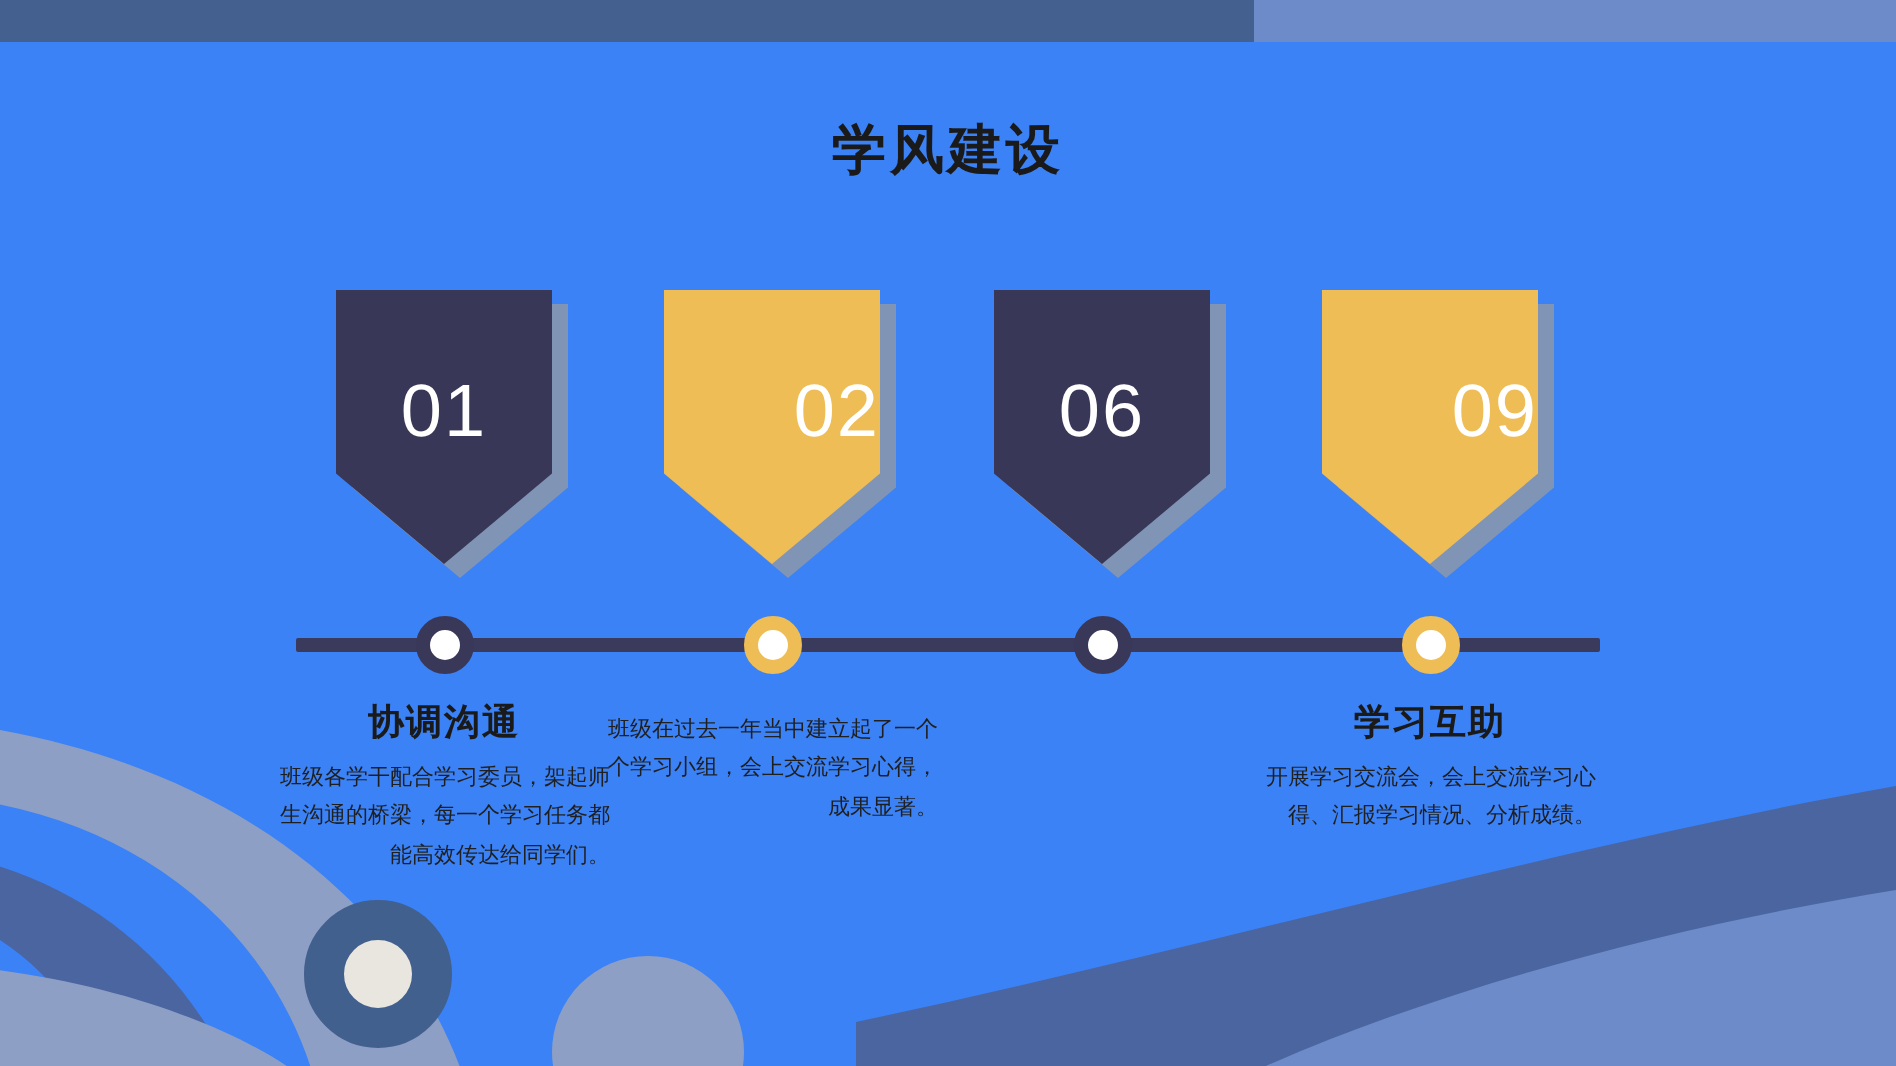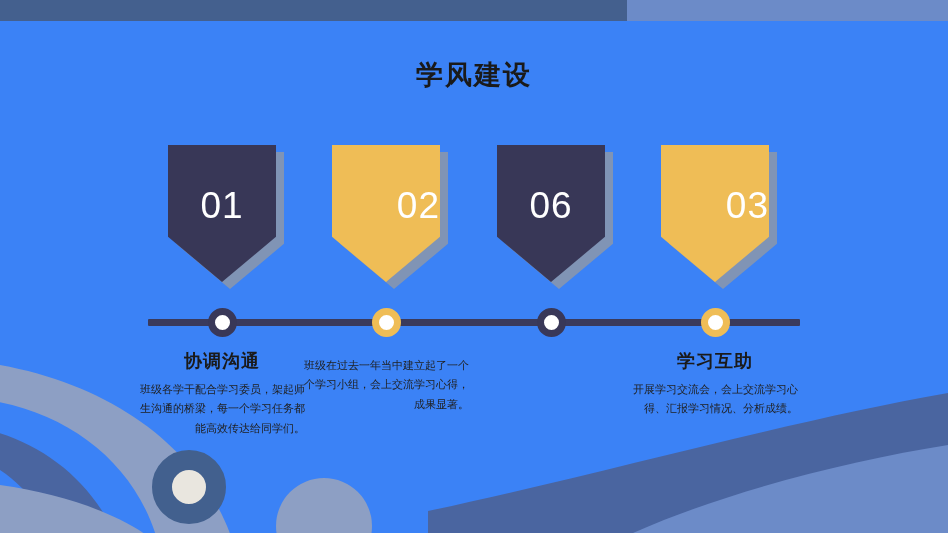--- a/index.html
+++ b/index.html
@@ -208,21 +208,21 @@
       <div class="pennant navy">
         <span class="num">06</span>
       </div>
     </div>
   </div>
 
   <div class="col" style="left:637px;">
     <div class="pennant-wrap">
       <div class="pennant-shadow"></div>
       <div class="pennant gold">
-        <span class="num">03</span>
+        <span class="num">09</span>
       </div>
     </div>
   </div>
 
   <div class="caption" style="left:139px;">
     <div class="cap-title">协调沟通</div>
     <div class="cap-body">班级各学干配合学习委员，架起师生沟通的桥梁，每一个学习任务都能高效传达给同学们。</div>
   </div>
 
   <div class="caption" style="left:303px;">

